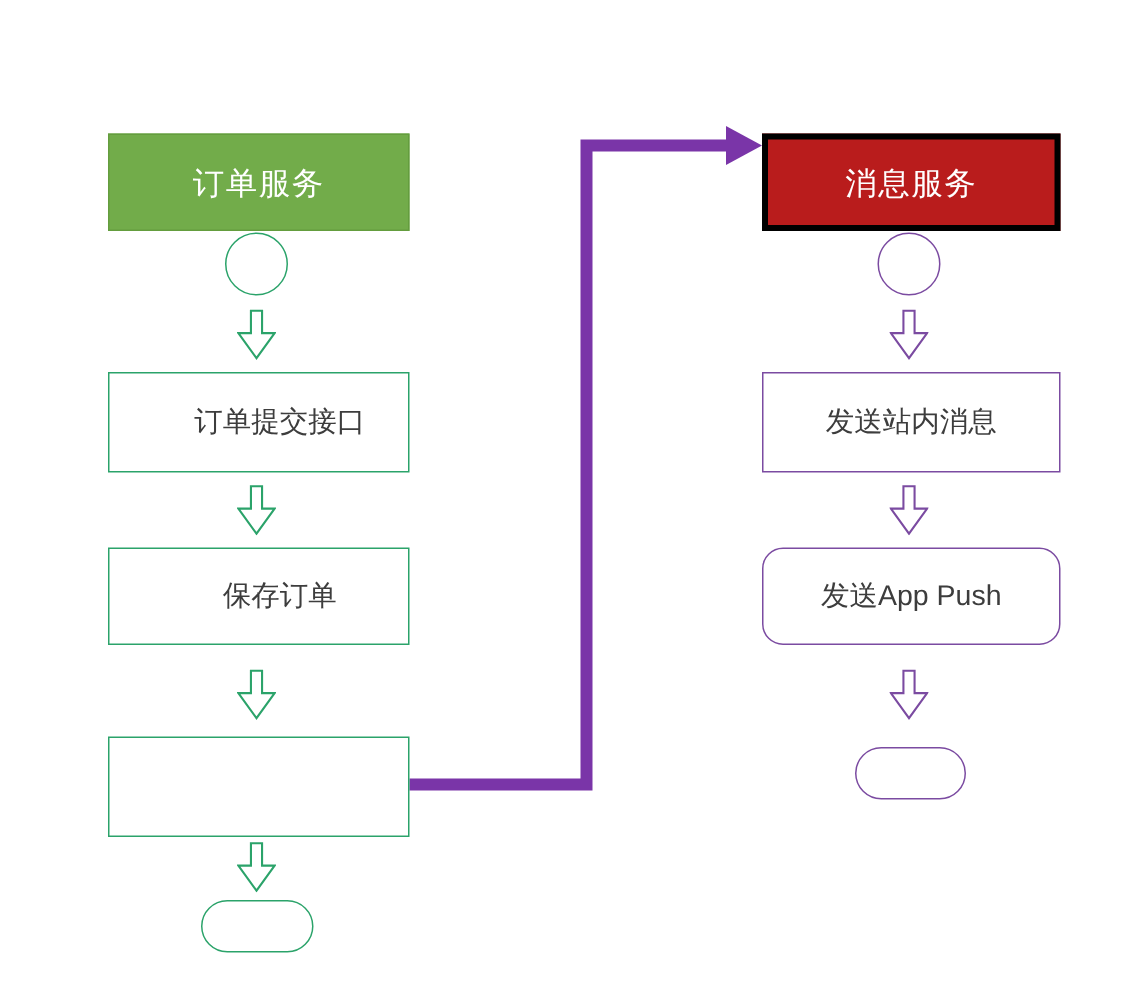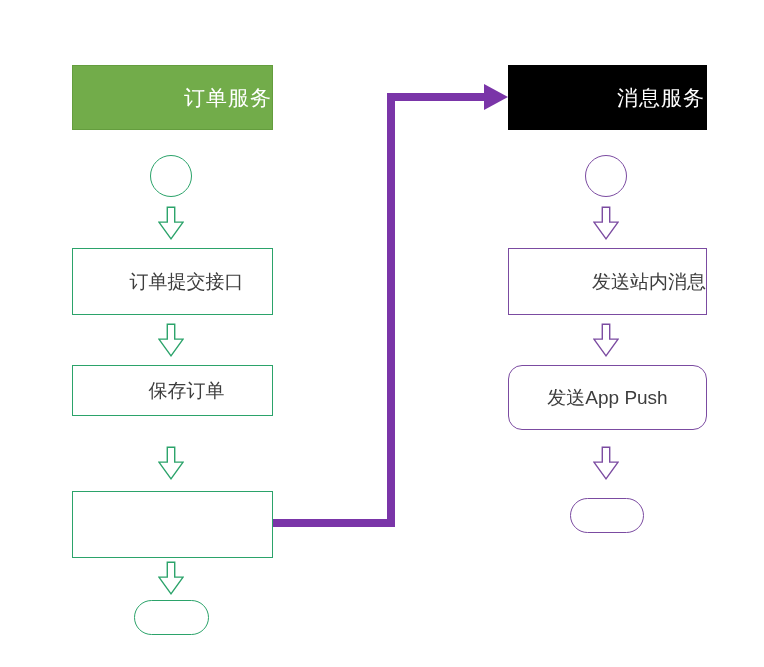--- a/index.html
+++ b/index.html
@@ -8,25 +8,25 @@
     width: 764px;
     height: 667px;
     background: #ffffff;
     font-family: "Liberation Sans", "DejaVu Sans", sans-serif;
     overflow: hidden;
   }
   .abs { position: absolute; box-sizing: border-box; }
 
   
   .lane-header {
-    display: flex; align-items: center; justify-content: flex-end;
-    color: #ffffff; font-size: 21px; letter-spacing: 1px;
+    display: flex; align-items: center; justify-content: center;
+    color: #ffffff; font-size: 21px; letter-spacing: 1px; margin-top: 24px;
   }
   .lane-header.green { background: #72ac4a; border: 1px solid #649d3e; }
-  .lane-header.purple { background: #000000; border: 2px solid #000000; }
+  .lane-header.purple { background: #b91c1c; border: 4px solid #000000; }
 
   
   .start-circle {
     width: 42px; height: 42px; border-radius: 50%;
     background: #ffffff;
   }
   .start-circle.green { border: 1.5px solid #2ba36a; }
   .start-circle.purple { border: 1.5px solid #7b4ba1; }
 
   .process-box {
@@ -68,21 +68,21 @@
   </svg>
 
   <div class="abs process-box green" style="left:72px; top:248px; width:201px; height:67px;">
     <span>订单提交接口</span>
   </div>
 
   <svg class="abs down-arrow" style="left:158px; top:323px;" viewBox="0 0 28 36" aria-hidden="true">
     <path d="M10 1 H18 V17 H27 L14 35 L1 17 H10 Z" fill="#ffffff" stroke="#2ba36a" stroke-width="1.5" stroke-linejoin="miter"></path>
   </svg>
 
-  <div class="abs process-box green" style="left:72px; top:365px; width:201px; height:51px;">
+  <div class="abs process-box green" style="left:72px; top:365px; width:201px; height:65px;">
     <span>保存订单</span>
   </div>
 
   <svg class="abs down-arrow" style="left:158px; top:446px;" viewBox="0 0 28 36" aria-hidden="true">
     <path d="M10 1 H18 V17 H27 L14 35 L1 17 H10 Z" fill="#ffffff" stroke="#2ba36a" stroke-width="1.5" stroke-linejoin="miter"></path>
   </svg>
 
   <div class="abs process-box green" style="left:72px; top:491px; width:201px; height:67px;">
   </div>
 
@@ -95,21 +95,21 @@
   <div class="abs lane-header purple" style="left:508px; top:65px; width:199px; height:65px;">
     <span>消息服务</span>
   </div>
 
   <div class="abs start-circle purple" style="left:585px; top:155px;"></div>
 
   <svg class="abs down-arrow" style="left:593px; top:206px;" viewBox="0 0 28 36" aria-hidden="true">
     <path d="M10 1 H18 V17 H27 L14 35 L1 17 H10 Z" fill="#ffffff" stroke="#7b4ba1" stroke-width="1.5" stroke-linejoin="miter"></path>
   </svg>
 
-  <div class="abs process-box purple" style="left:508px; top:248px; width:199px; height:67px;align-items:flex-end;">
+  <div class="abs process-box purple" style="left:508px; top:248px; width:199px; height:67px;">
     <span>发送站内消息</span>
   </div>
 
   <svg class="abs down-arrow" style="left:593px; top:323px;" viewBox="0 0 28 36" aria-hidden="true">
     <path d="M10 1 H18 V17 H27 L14 35 L1 17 H10 Z" fill="#ffffff" stroke="#7b4ba1" stroke-width="1.5" stroke-linejoin="miter"></path>
   </svg>
 
   <div class="abs process-box purple" style="left:508px; top:365px; width:199px; height:65px;border-radius:14px;">
     <span>发送App Push</span>
   </div>

